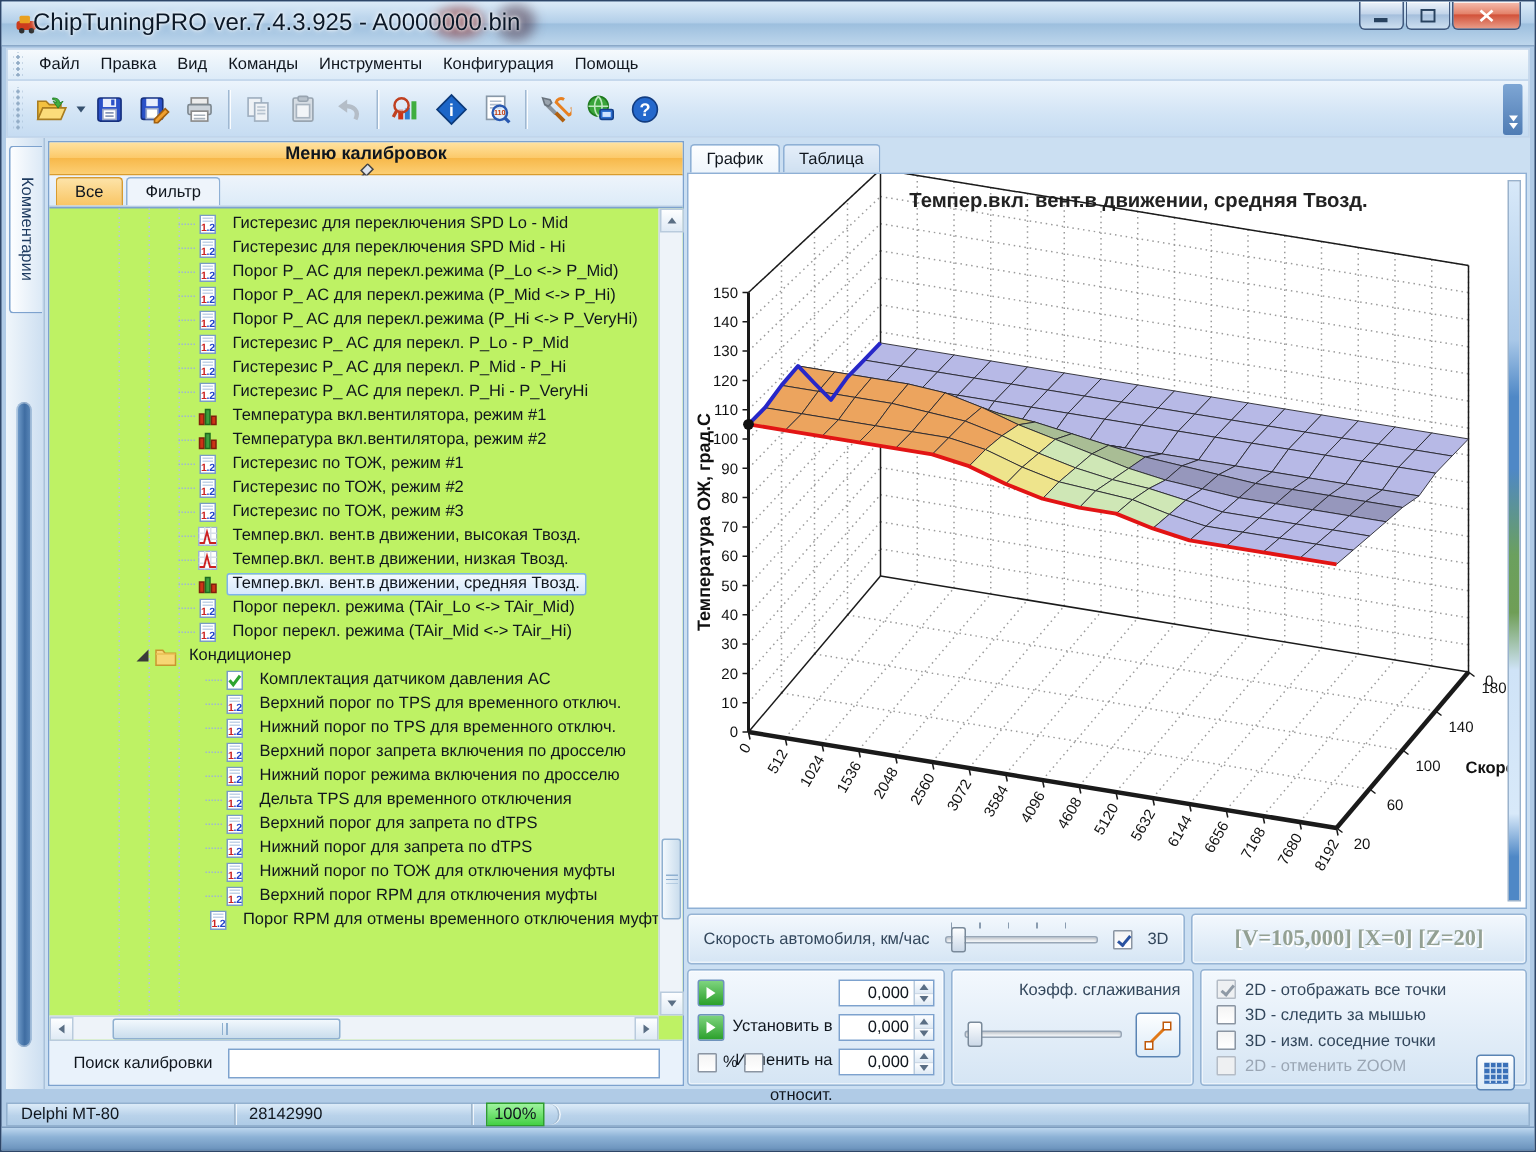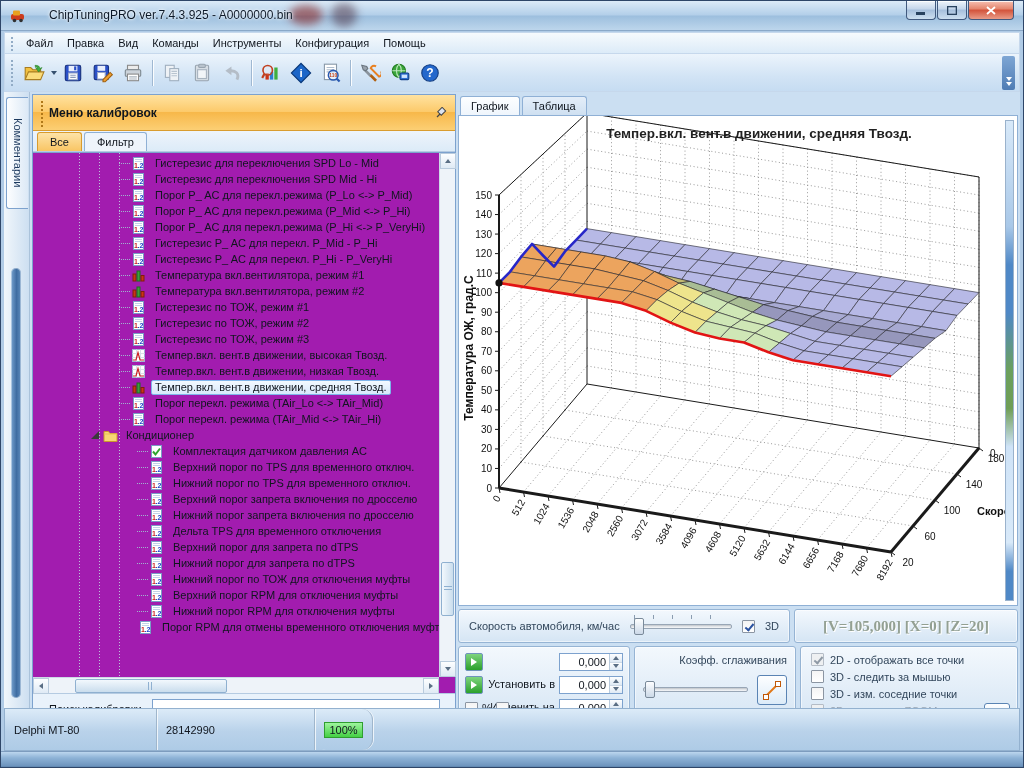--- a/index.html
+++ b/index.html
@@ -8,21 +8,21 @@
     font-family:"Liberation Sans",sans-serif;font-size:11px;color:#10161e;
     background:#b0cbe6;border:1px solid #2e4668;}
   
   .titlebar{position:absolute;left:0;top:0;right:0;height:30px;
     background:linear-gradient(#dcebf8,#b3cfe9 48%,#9dbfde 52%,#bdd6ec);
     border-bottom:1px solid #8aa8c8;overflow:hidden;}
   .blob{position:absolute;border-radius:50%;filter:blur(4px);}
   .b1{left:288px;top:4px;width:34px;height:20px;background:rgba(130,20,16,.55);}
   .b2{left:330px;top:2px;width:26px;height:24px;background:rgba(60,24,40,.45);}
   .title-icon{position:absolute;left:9px;top:7px;}
-  .title-text{position:absolute;left:48px;top:0;line-height:29px;font-size:12px;color:#0b1828;text-shadow:0 0 4px #fff,0 0 2px #fff;}
+  .title-text{position:absolute;left:21px;top:0;line-height:29px;font-size:16px;color:#0b1828;text-shadow:0 0 4px #fff,0 0 2px #fff;}
   .wbtns{position:absolute;top:0;right:9px;display:flex;}
   .wbtn{width:30px;height:19px;border:1px solid #41597e;border-top:none;border-radius:0 0 4px 4px;
     background:linear-gradient(#eef4fb,#c3d5ea 45%,#a5bfdc 50%,#cddff0);display:flex;align-items:center;justify-content:center;
     box-shadow:inset 0 1px 0 rgba(255,255,255,.8);margin-left:1px;}
   .wbtn.close{width:46px;background:linear-gradient(#f6c0b2,#e4836b 45%,#d2523a 50%,#e99c88);}
   
   .menubar{position:absolute;top:31px;left:3px;right:3px;height:22px;display:flex;align-items:center;
     background:linear-gradient(#f6fafd,#dcebf8);border:1px solid #c6d8ec;padding-left:4px;text-align:center;}
   .grip{width:6px;height:80%;margin-right:4px;
     background-image:radial-gradient(circle,#92acc6 1px,rgba(0,0,0,0) 1.3px);background-size:4px 4px;background-position:1px 1px;}
@@ -40,29 +40,29 @@
   .main{position:absolute;top:91px;left:3px;right:3px;bottom:41px;display:flex;background:#cbdff2;}
   
   .comments-strip{width:26px;position:relative;background:linear-gradient(to right,#f0f6fb,#cddff1);border-right:1px solid #aac2da;}
   .vtab{position:absolute;left:2px;top:5px;width:22px;height:112px;background:linear-gradient(to right,#fdfeff,#dcE9f6);
     border:1px solid #7da2ce;border-right:none;border-radius:3px 0 0 3px;display:flex;align-items:center;justify-content:center;}
   .vtext{writing-mode:vertical-lr;font-size:11px;color:#1c3least;color:#1d3a5f;}
   .vbar{position:absolute;left:7px;top:176px;width:10px;height:430px;border-radius:5px;
     background:linear-gradient(to right,#77a2cf,#3f6da2 55%,#5d8abb);box-shadow:inset 0 0 0 1px rgba(255,255,255,.4);}
   
   .leftpanel{width:424px;display:flex;flex-direction:column;margin:2px;border:1px solid #7da2ce;background:#e9f2fb;}
-  .lp-header{height:36px;display:flex;align-items:center;padding:0 6px;
-    background:linear-gradient(#ffe2a0,#fcc968 50%,#f7b84a 50%,#fccf74);border-bottom:1px solid #d99c2e;}
+  .lp-header{height:22px;display:flex;align-items:center;padding:0 6px;
+    background:linear-gradient(#ffe2a0,#fcc968 50%,#f7b84a 50%,#fccf74);border-bottom:1px solid #d99c2e;flex-direction:column;}
   .lp-header .grip{background-image:radial-gradient(circle,#b07818 1px,rgba(0,0,0,0) 1.3px);}
   .lp-title{font-weight:bold;font-size:12px;flex:1;}
   .pinbtn{width:16px;height:16px;display:flex;align-items:center;justify-content:center;}
   .lp-tabs{height:21px;display:flex;align-items:flex-end;background:linear-gradient(#eef4fb,#dcebf8);padding-left:4px;border-bottom:1px solid #b5cbe2;}
   .lp-tab{padding:3px 12px 3px;border:1px solid #8fb0d5;border-bottom:none;border-radius:3px 3px 0 0;background:#eef4fb;margin-right:2px;}
   .lp-tab.active{background:linear-gradient(#fde3a8,#f9c564);border-color:#d99c2e;font-weight:normal;}
-  .treewrap{flex:1;position:relative;background:#a21caf;border-top:1px solid #7da2ce;}
+  .treewrap{flex:1;position:relative;background:#bef264;border-top:1px solid #7da2ce;}
   .rows{position:absolute;left:0;top:0;right:16px;bottom:16px;overflow:hidden;padding-top:2px;
     background-image:
       repeating-linear-gradient(to bottom,#b9c7da 0 1px,rgba(0,0,0,0) 1px 3px),
       repeating-linear-gradient(to bottom,#b9c7da 0 1px,rgba(0,0,0,0) 1px 3px),
       repeating-linear-gradient(to bottom,#b9c7da 0 1px,rgba(0,0,0,0) 1px 3px);
     background-size:1px 100%,1px 100%,1px 100%;background-position:46px 0,66px 0,86px 0;background-repeat:no-repeat;}
   .trow{height:16px;display:flex;align-items:center;white-space:nowrap;padding-left:86px;}
   .trow.child{padding-left:104px;}
   .trow.folderrow{padding-left:58px;}
   .conn{width:11px;border-top:1px dotted #9fb6cf;margin-right:2px;}
@@ -133,21 +133,21 @@
     background:linear-gradient(#fdfeff,#dcebf8);display:flex;align-items:center;justify-content:center;}
   
   .slider{position:relative;height:22px;flex:none;}
   .slider .ticks{position:absolute;left:4px;right:4px;top:0;height:4px;
     background:repeating-linear-gradient(to right,#8a9cb0 0 1px,rgba(0,0,0,0) 1px 19px);}
   .slider .track{position:absolute;left:0;right:0;top:9px;height:5px;border:1px solid #98a6b6;border-radius:2px;
     background:linear-gradient(#dfe4ea,#f6f8fa);box-shadow:inset 0 1px 2px rgba(0,0,0,.15);}
   .slider .thumb{position:absolute;top:3px;width:10px;height:17px;border:1px solid #7a8a9a;border-radius:2px;
     background:linear-gradient(#fdfeff,#ccd9e8);}
   
-  .statusbar{position:absolute;left:3px;right:3px;bottom:16px;height:43px;display:flex;align-items:center;
+  .statusbar{position:absolute;left:3px;right:3px;bottom:16px;height:16px;display:flex;align-items:center;
     background:linear-gradient(#dcebf8,#b9d2ea 55%,#aecbe6);border:1px solid #93b1cf;}
   .scell{height:100%;display:flex;align-items:center;padding:0 9px;border-right:1px solid #9fb6cc;box-shadow:1px 0 0 rgba(255,255,255,.75);}
   .scell.c1{width:152px;}
   .scell.c2{width:158px;}
   .scell.c3{width:58px;justify-content:center;border-radius:11px;}
   .chip{width:46px;height:16px;border:1px solid #2f9e2f;background:linear-gradient(#9ef49e,#44d044);
     display:flex;align-items:center;justify-content:center;font-size:11px;}
   .bottomframe{position:absolute;left:0;right:0;bottom:0;height:16px;
     background:linear-gradient(#bcd6ee,#8db2d6 40%,#6f96bf 90%,#5d84ad);border-top:1px solid #7d9cbe;}
 </style>
@@ -403,20 +403,32 @@
             <div class="trow">
               <span class="conn"></span>
               <span class="ticon">
                 <svg viewBox="0 0 13 13" width="13" height="13">
                   <rect x="1.5" y="0.5" width="10" height="12" fill="#fff" stroke="#7a9cc6"></rect>
                   <path d="M3 2.5h7M3 4.5h7" stroke="#c2d3e8"></path>
                   <text x="2" y="10.8" font-size="7" font-weight="bold" fill="#cc2222" font-family="Liberation Sans,sans-serif">1</text>
                   <text x="5.6" y="10.8" font-size="7" font-weight="bold" fill="#2244cc" font-family="Liberation Sans,sans-serif">.2</text>
                 </svg>
               </span>
+              <span class="tlabel">Гистерезис P_ AC для перекл. P_Lo - P_Mid</span>
+            </div>
+            <div class="trow">
+              <span class="conn"></span>
+              <span class="ticon">
+                <svg viewBox="0 0 13 13" width="13" height="13">
+                  <rect x="1.5" y="0.5" width="10" height="12" fill="#fff" stroke="#7a9cc6"></rect>
+                  <path d="M3 2.5h7M3 4.5h7" stroke="#c2d3e8"></path>
+                  <text x="2" y="10.8" font-size="7" font-weight="bold" fill="#cc2222" font-family="Liberation Sans,sans-serif">1</text>
+                  <text x="5.6" y="10.8" font-size="7" font-weight="bold" fill="#2244cc" font-family="Liberation Sans,sans-serif">.2</text>
+                </svg>
+              </span>
               <span class="tlabel">Гистерезис P_ AC для перекл. P_Mid - P_Hi</span>
             </div>
             <div class="trow">
               <span class="conn"></span>
               <span class="ticon">
                 <svg viewBox="0 0 13 13" width="13" height="13">
                   <rect x="1.5" y="0.5" width="10" height="12" fill="#fff" stroke="#7a9cc6"></rect>
                   <path d="M3 2.5h7M3 4.5h7" stroke="#c2d3e8"></path>
                   <text x="2" y="10.8" font-size="7" font-weight="bold" fill="#cc2222" font-family="Liberation Sans,sans-serif">1</text>
                   <text x="5.6" y="10.8" font-size="7" font-weight="bold" fill="#2244cc" font-family="Liberation Sans,sans-serif">.2</text>
@@ -598,21 +610,21 @@
             <div class="trow child">
               <span class="conn"></span>
               <span class="ticon">
                 <svg viewBox="0 0 13 13" width="13" height="13">
                   <rect x="1.5" y="0.5" width="10" height="12" fill="#fff" stroke="#7a9cc6"></rect>
                   <path d="M3 2.5h7M3 4.5h7" stroke="#c2d3e8"></path>
                   <text x="2" y="10.8" font-size="7" font-weight="bold" fill="#cc2222" font-family="Liberation Sans,sans-serif">1</text>
                   <text x="5.6" y="10.8" font-size="7" font-weight="bold" fill="#2244cc" font-family="Liberation Sans,sans-serif">.2</text>
                 </svg>
               </span>
-              <span class="tlabel">Нижний порог запрета включения по дросселю</span>
+              <span class="tlabel">Нижний порог режима включения по дросселю</span>
             </div>
             <div class="trow child">
               <span class="conn"></span>
               <span class="ticon">
                 <svg viewBox="0 0 13 13" width="13" height="13">
                   <rect x="1.5" y="0.5" width="10" height="12" fill="#fff" stroke="#7a9cc6"></rect>
                   <path d="M3 2.5h7M3 4.5h7" stroke="#c2d3e8"></path>
                   <text x="2" y="10.8" font-size="7" font-weight="bold" fill="#cc2222" font-family="Liberation Sans,sans-serif">1</text>
                   <text x="5.6" y="10.8" font-size="7" font-weight="bold" fill="#2244cc" font-family="Liberation Sans,sans-serif">.2</text>
                 </svg>
@@ -659,32 +671,20 @@
               <span class="conn"></span>
               <span class="ticon">
                 <svg viewBox="0 0 13 13" width="13" height="13">
                   <rect x="1.5" y="0.5" width="10" height="12" fill="#fff" stroke="#7a9cc6"></rect>
                   <path d="M3 2.5h7M3 4.5h7" stroke="#c2d3e8"></path>
                   <text x="2" y="10.8" font-size="7" font-weight="bold" fill="#cc2222" font-family="Liberation Sans,sans-serif">1</text>
                   <text x="5.6" y="10.8" font-size="7" font-weight="bold" fill="#2244cc" font-family="Liberation Sans,sans-serif">.2</text>
                 </svg>
               </span>
               <span class="tlabel">Верхний порог RPM для отключения муфты</span>
-            </div>
-            <div class="trow child">
-              <span class="conn"></span>
-              <span class="ticon">
-                <svg viewBox="0 0 13 13" width="13" height="13">
-                  <rect x="1.5" y="0.5" width="10" height="12" fill="#fff" stroke="#7a9cc6"></rect>
-                  <path d="M3 2.5h7M3 4.5h7" stroke="#c2d3e8"></path>
-                  <text x="2" y="10.8" font-size="7" font-weight="bold" fill="#cc2222" font-family="Liberation Sans,sans-serif">1</text>
-                  <text x="5.6" y="10.8" font-size="7" font-weight="bold" fill="#2244cc" font-family="Liberation Sans,sans-serif">.2</text>
-                </svg>
-              </span>
-              <span class="tlabel">Нижний порог RPM для отключения муфты</span>
             </div>
             <div class="trow child">
               <span class="conn"></span>
               <span class="ticon">
                 <svg viewBox="0 0 13 13" width="13" height="13">
                   <rect x="1.5" y="0.5" width="10" height="12" fill="#fff" stroke="#7a9cc6"></rect>
                   <path d="M3 2.5h7M3 4.5h7" stroke="#c2d3e8"></path>
                   <text x="2" y="10.8" font-size="7" font-weight="bold" fill="#cc2222" font-family="Liberation Sans,sans-serif">1</text>
                   <text x="5.6" y="10.8" font-size="7" font-weight="bold" fill="#2244cc" font-family="Liberation Sans,sans-serif">.2</text>
                 </svg>

